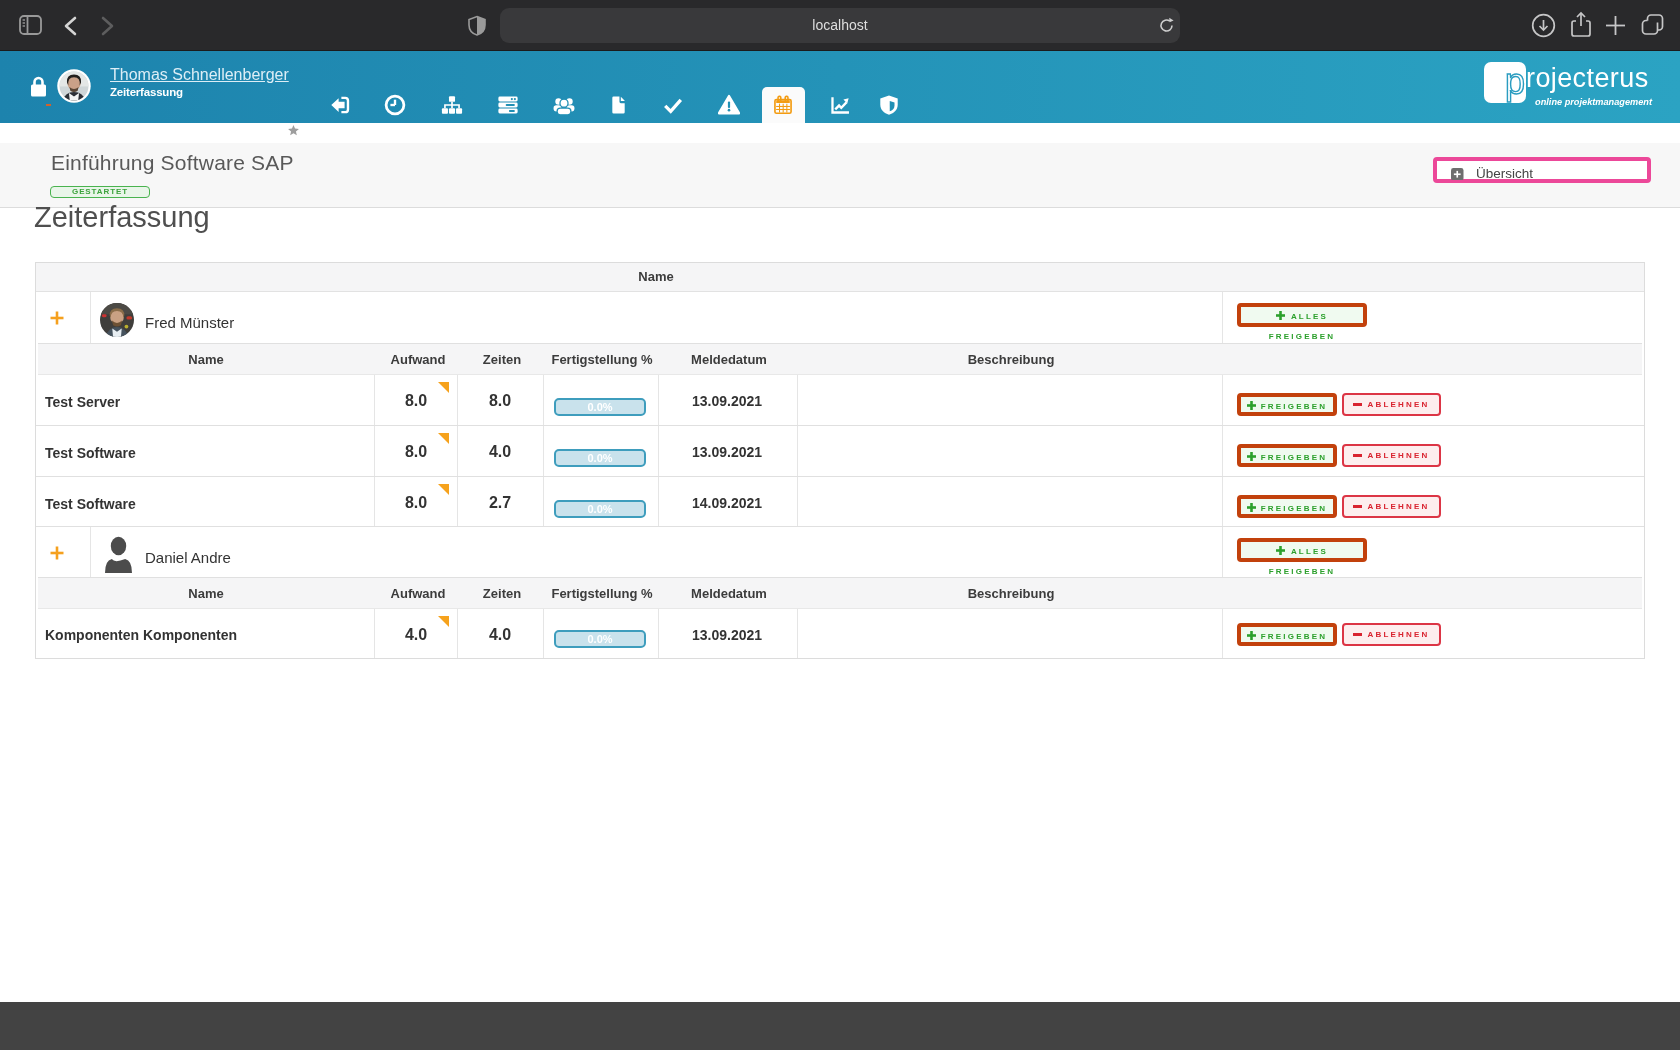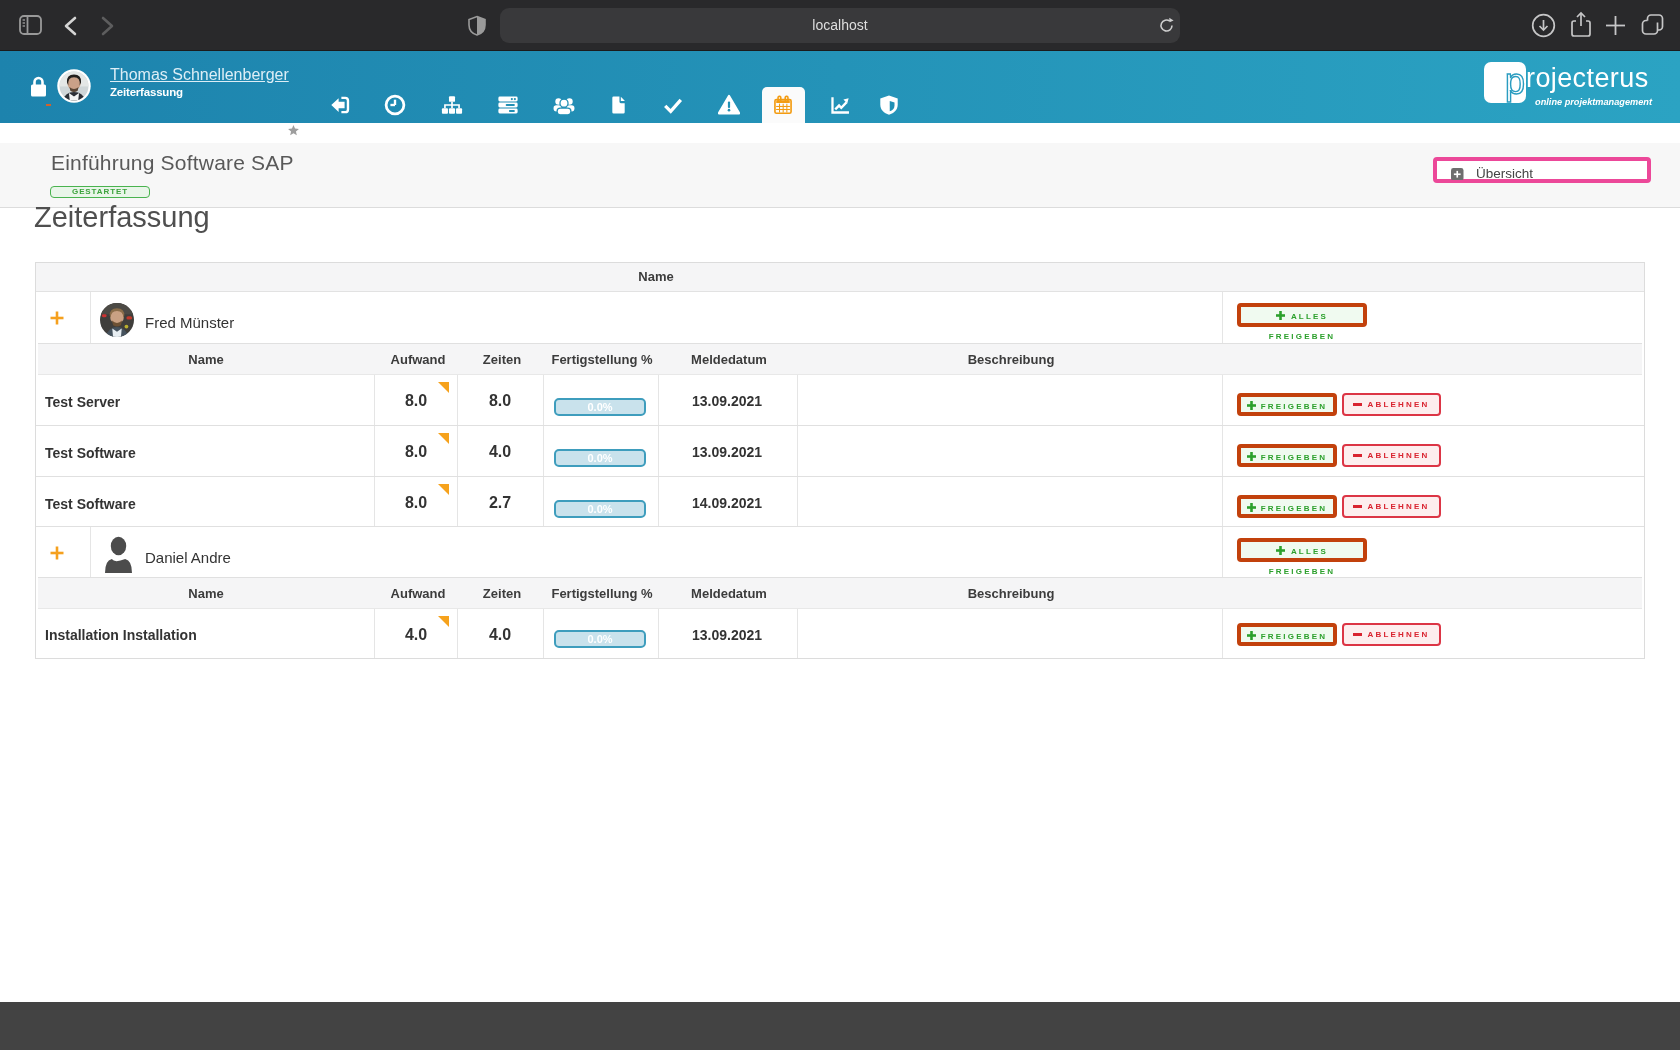--- a/index.html
+++ b/index.html
@@ -375,21 +375,21 @@
       <div class="hlabel" style="left:913px;width:120px;top:8px">Beschreibung</div>
     </div>
 
     <div class="trow" style="top:346px;height:49px">
       <div class="vline" style="left:338px"></div>
         <div class="vline" style="left:421px"></div>
         <div class="vline" style="left:507px"></div>
         <div class="vline" style="left:622px"></div>
         <div class="vline" style="left:761px"></div>
         <div class="vline" style="left:1186px"></div>
-      <div class="cellname" style="top:18px">Installation Installation</div>
+      <div class="cellname" style="top:18px">Komponenten Komponenten</div>
       <div class="cellnum" style="left:330px;width:100px;top:17px">4.0</div>
       <div class="tri" style="left:402px;top:7px"></div>
       <div class="cellnum" style="left:414px;width:100px;top:17px">4.0</div>
       <div class="pbar" style="top:21px">0.0%</div>
       <div class="cellnum" style="left:621px;width:140px;top:17px"><span style="font-size:14px">13.09.2021</span></div>
       <div class="btn btn-g" style="left:1201px;top:14px;width:100px;line-height:19px"><svg style="vertical-align:-1px;margin-right:5px" width="9" height="9" viewBox="0 0 9 9">
             <g stroke="#2ca02c" stroke-width="2.6">
               <line x1="4.5" y1="0" x2="4.5" y2="9"></line>
               <line x1="0" y1="4.5" x2="9" y2="4.5"></line>
             </g>

